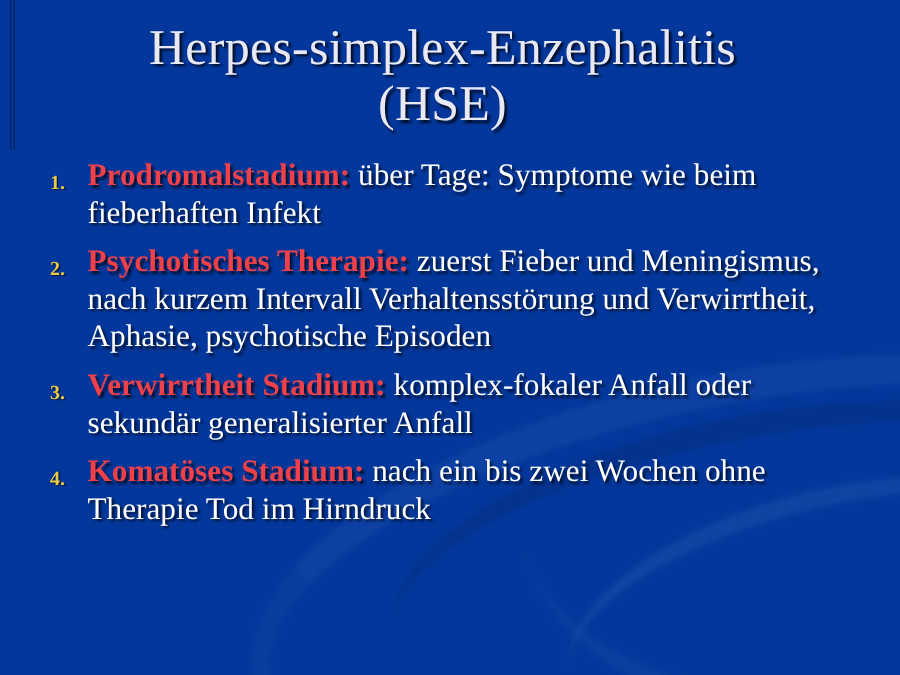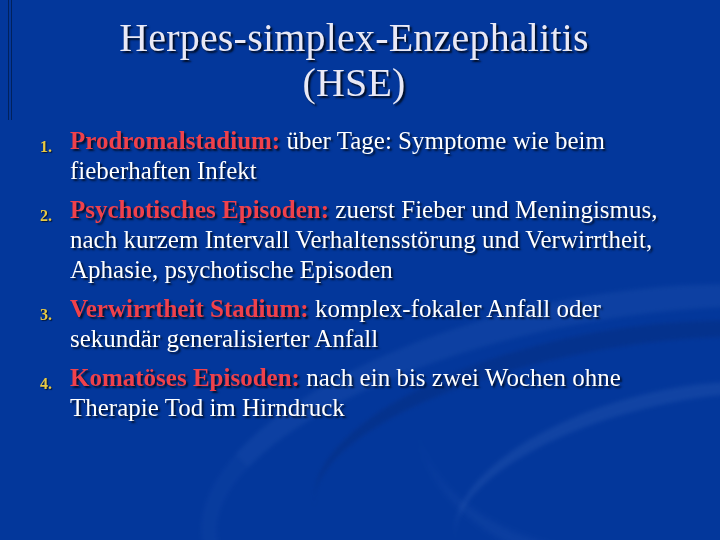--- a/index.html
+++ b/index.html
@@ -167,32 +167,32 @@
     <div class="item">
       <div class="marker">1.</div>
       <div class="item-text">
         <span class="stage">Prodromalstadium:</span><span> über Tage: Symptome wie beim fieberhaften Infekt</span>
       </div>
     </div>
 
     <div class="item">
       <div class="marker">2.</div>
       <div class="item-text">
-        <span class="stage">Psychotisches Episoden:</span><span> zuerst Fieber und Meningismus, nach kurzem Intervall Verhaltensstörung und Verwirrtheit, Aphasie, psychotische Episoden</span>
+        <span class="stage">Psychotisches Therapie:</span><span> zuerst Fieber und Meningismus, nach kurzem Intervall Verhaltensstörung und Verwirrtheit, Aphasie, psychotische Episoden</span>
       </div>
     </div>
 
     <div class="item">
       <div class="marker">3.</div>
       <div class="item-text">
         <span class="stage">Verwirrtheit Stadium:</span><span> komplex-fokaler Anfall oder sekundär generalisierter Anfall</span>
       </div>
     </div>
 
     <div class="item">
       <div class="marker">4.</div>
       <div class="item-text">
-        <span class="stage">Komatöses Episoden:</span><span> nach ein bis zwei Wochen ohne Therapie Tod im Hirndruck</span>
+        <span class="stage">Komatöses Stadium:</span><span> nach ein bis zwei Wochen ohne Therapie Tod im Hirndruck</span>
       </div>
     </div>
 
   </div>
 </div>
 
 </body></html>

